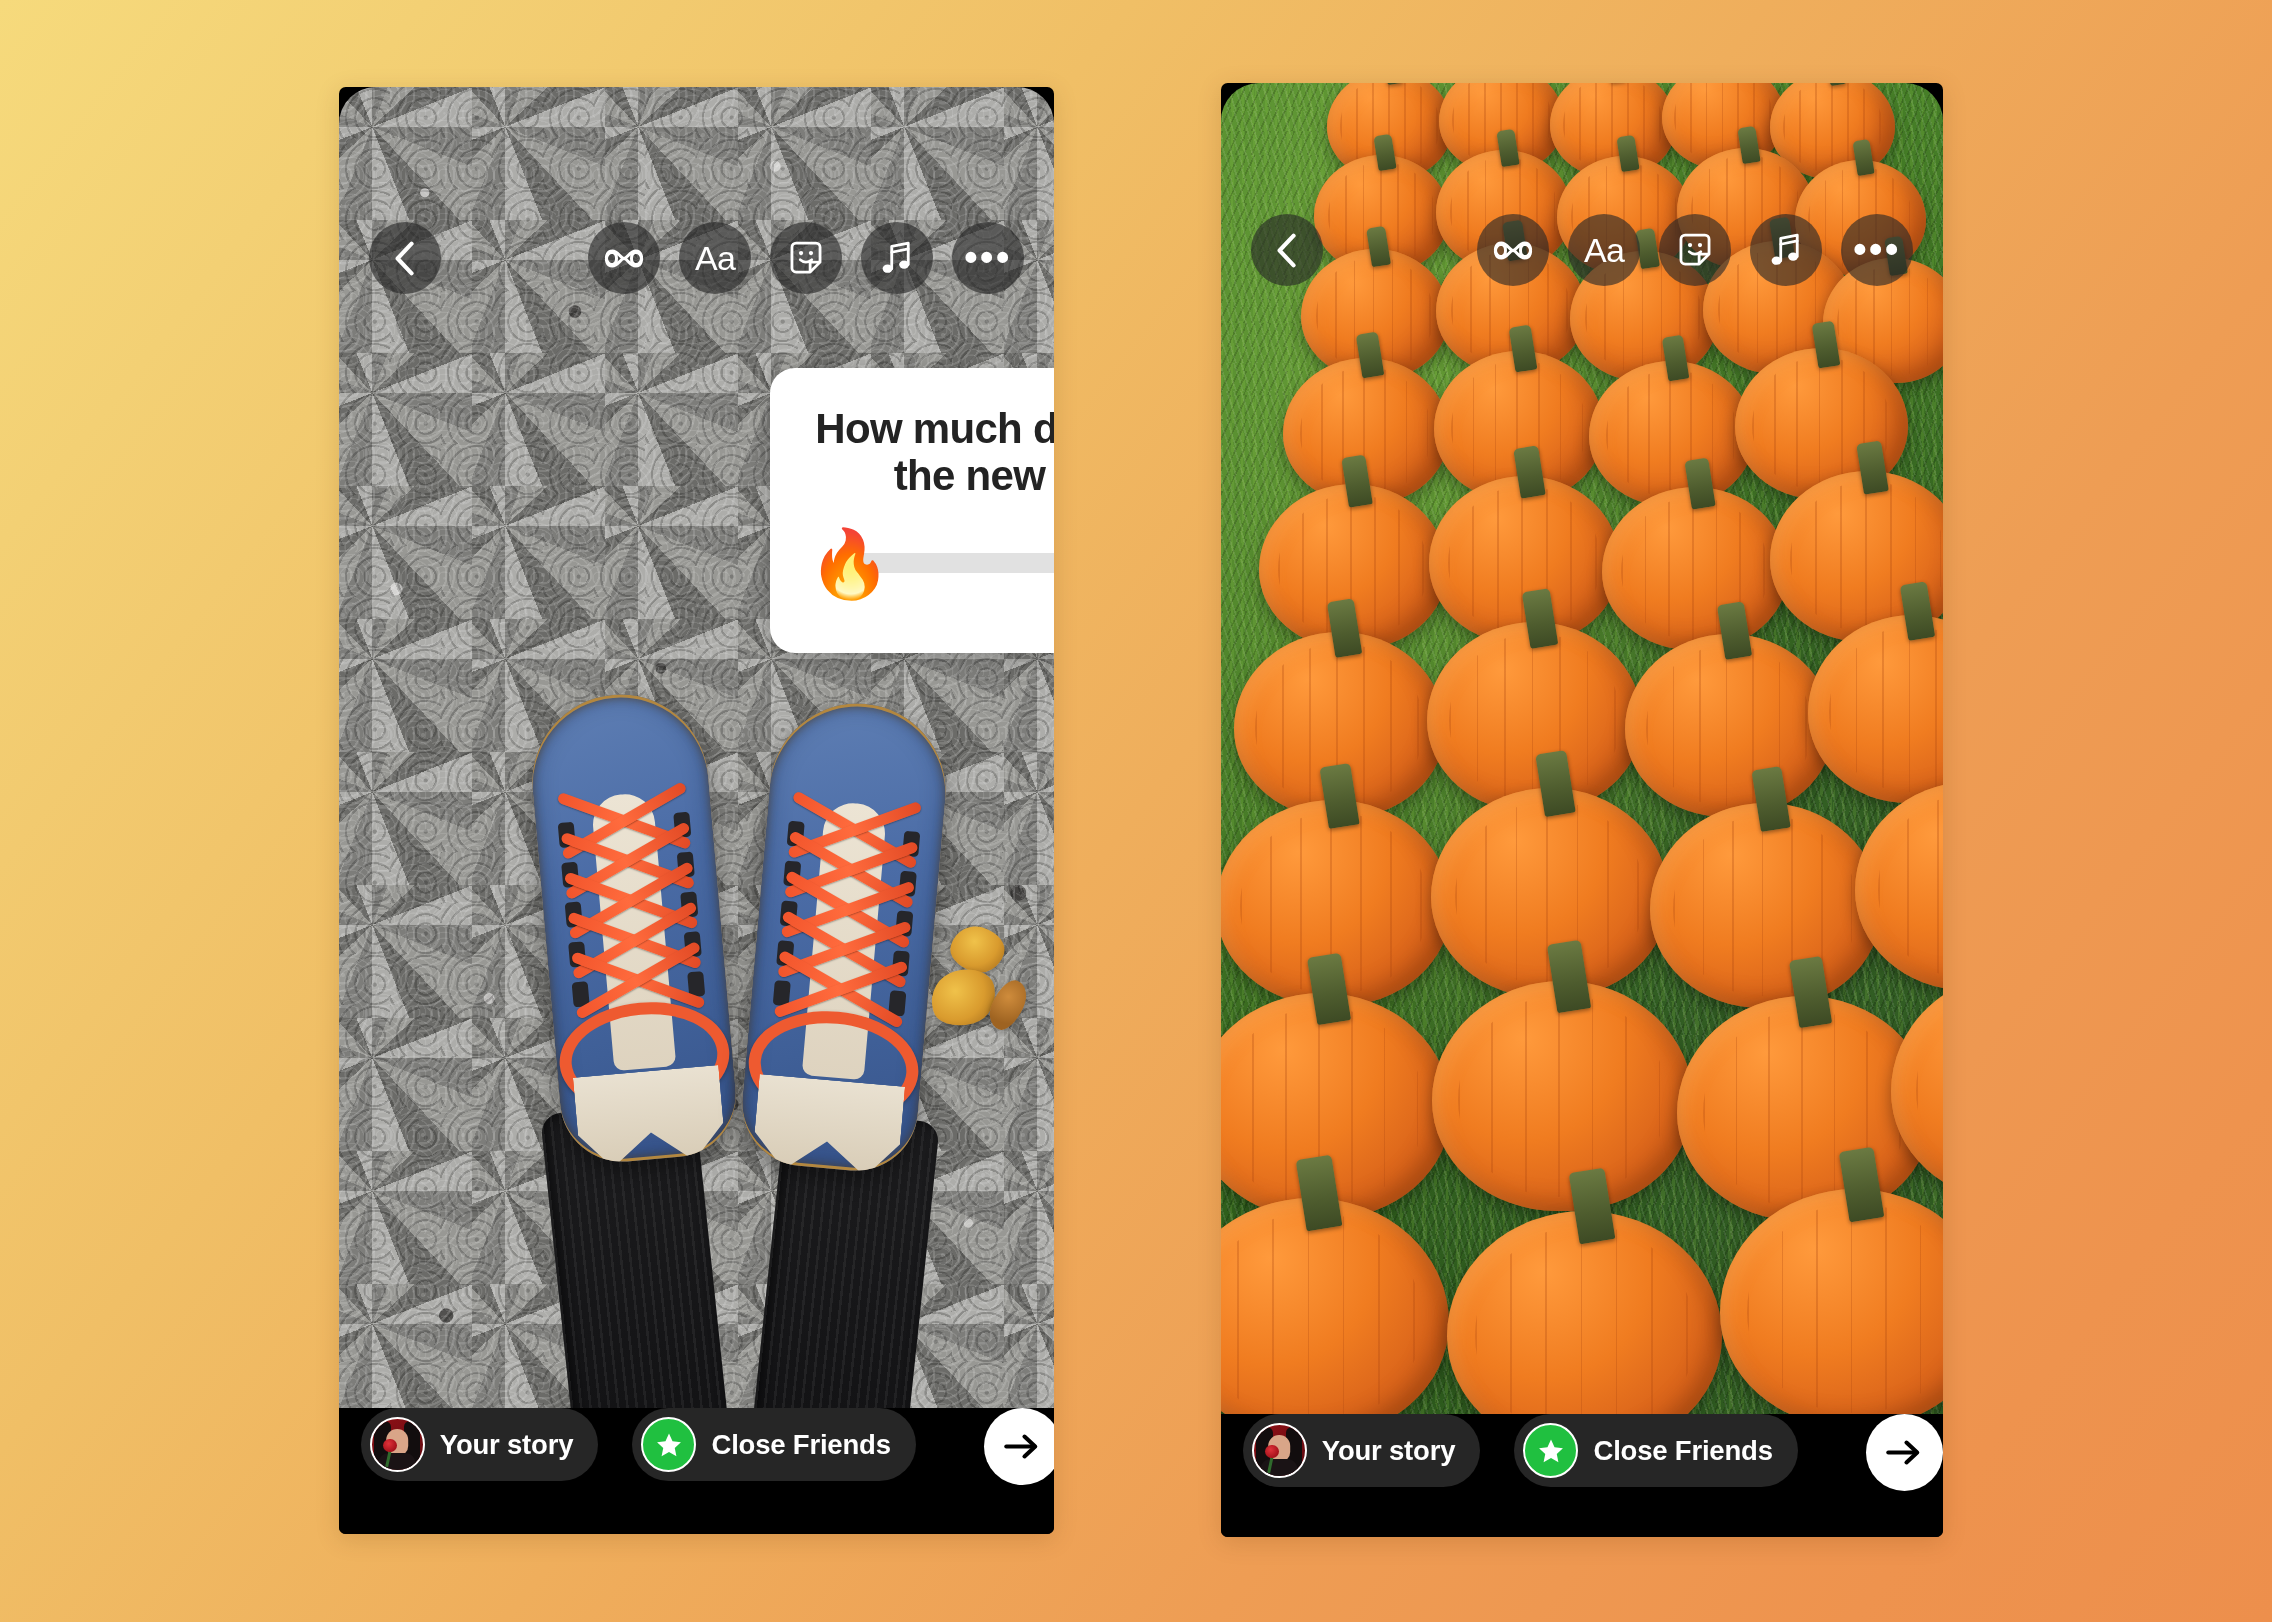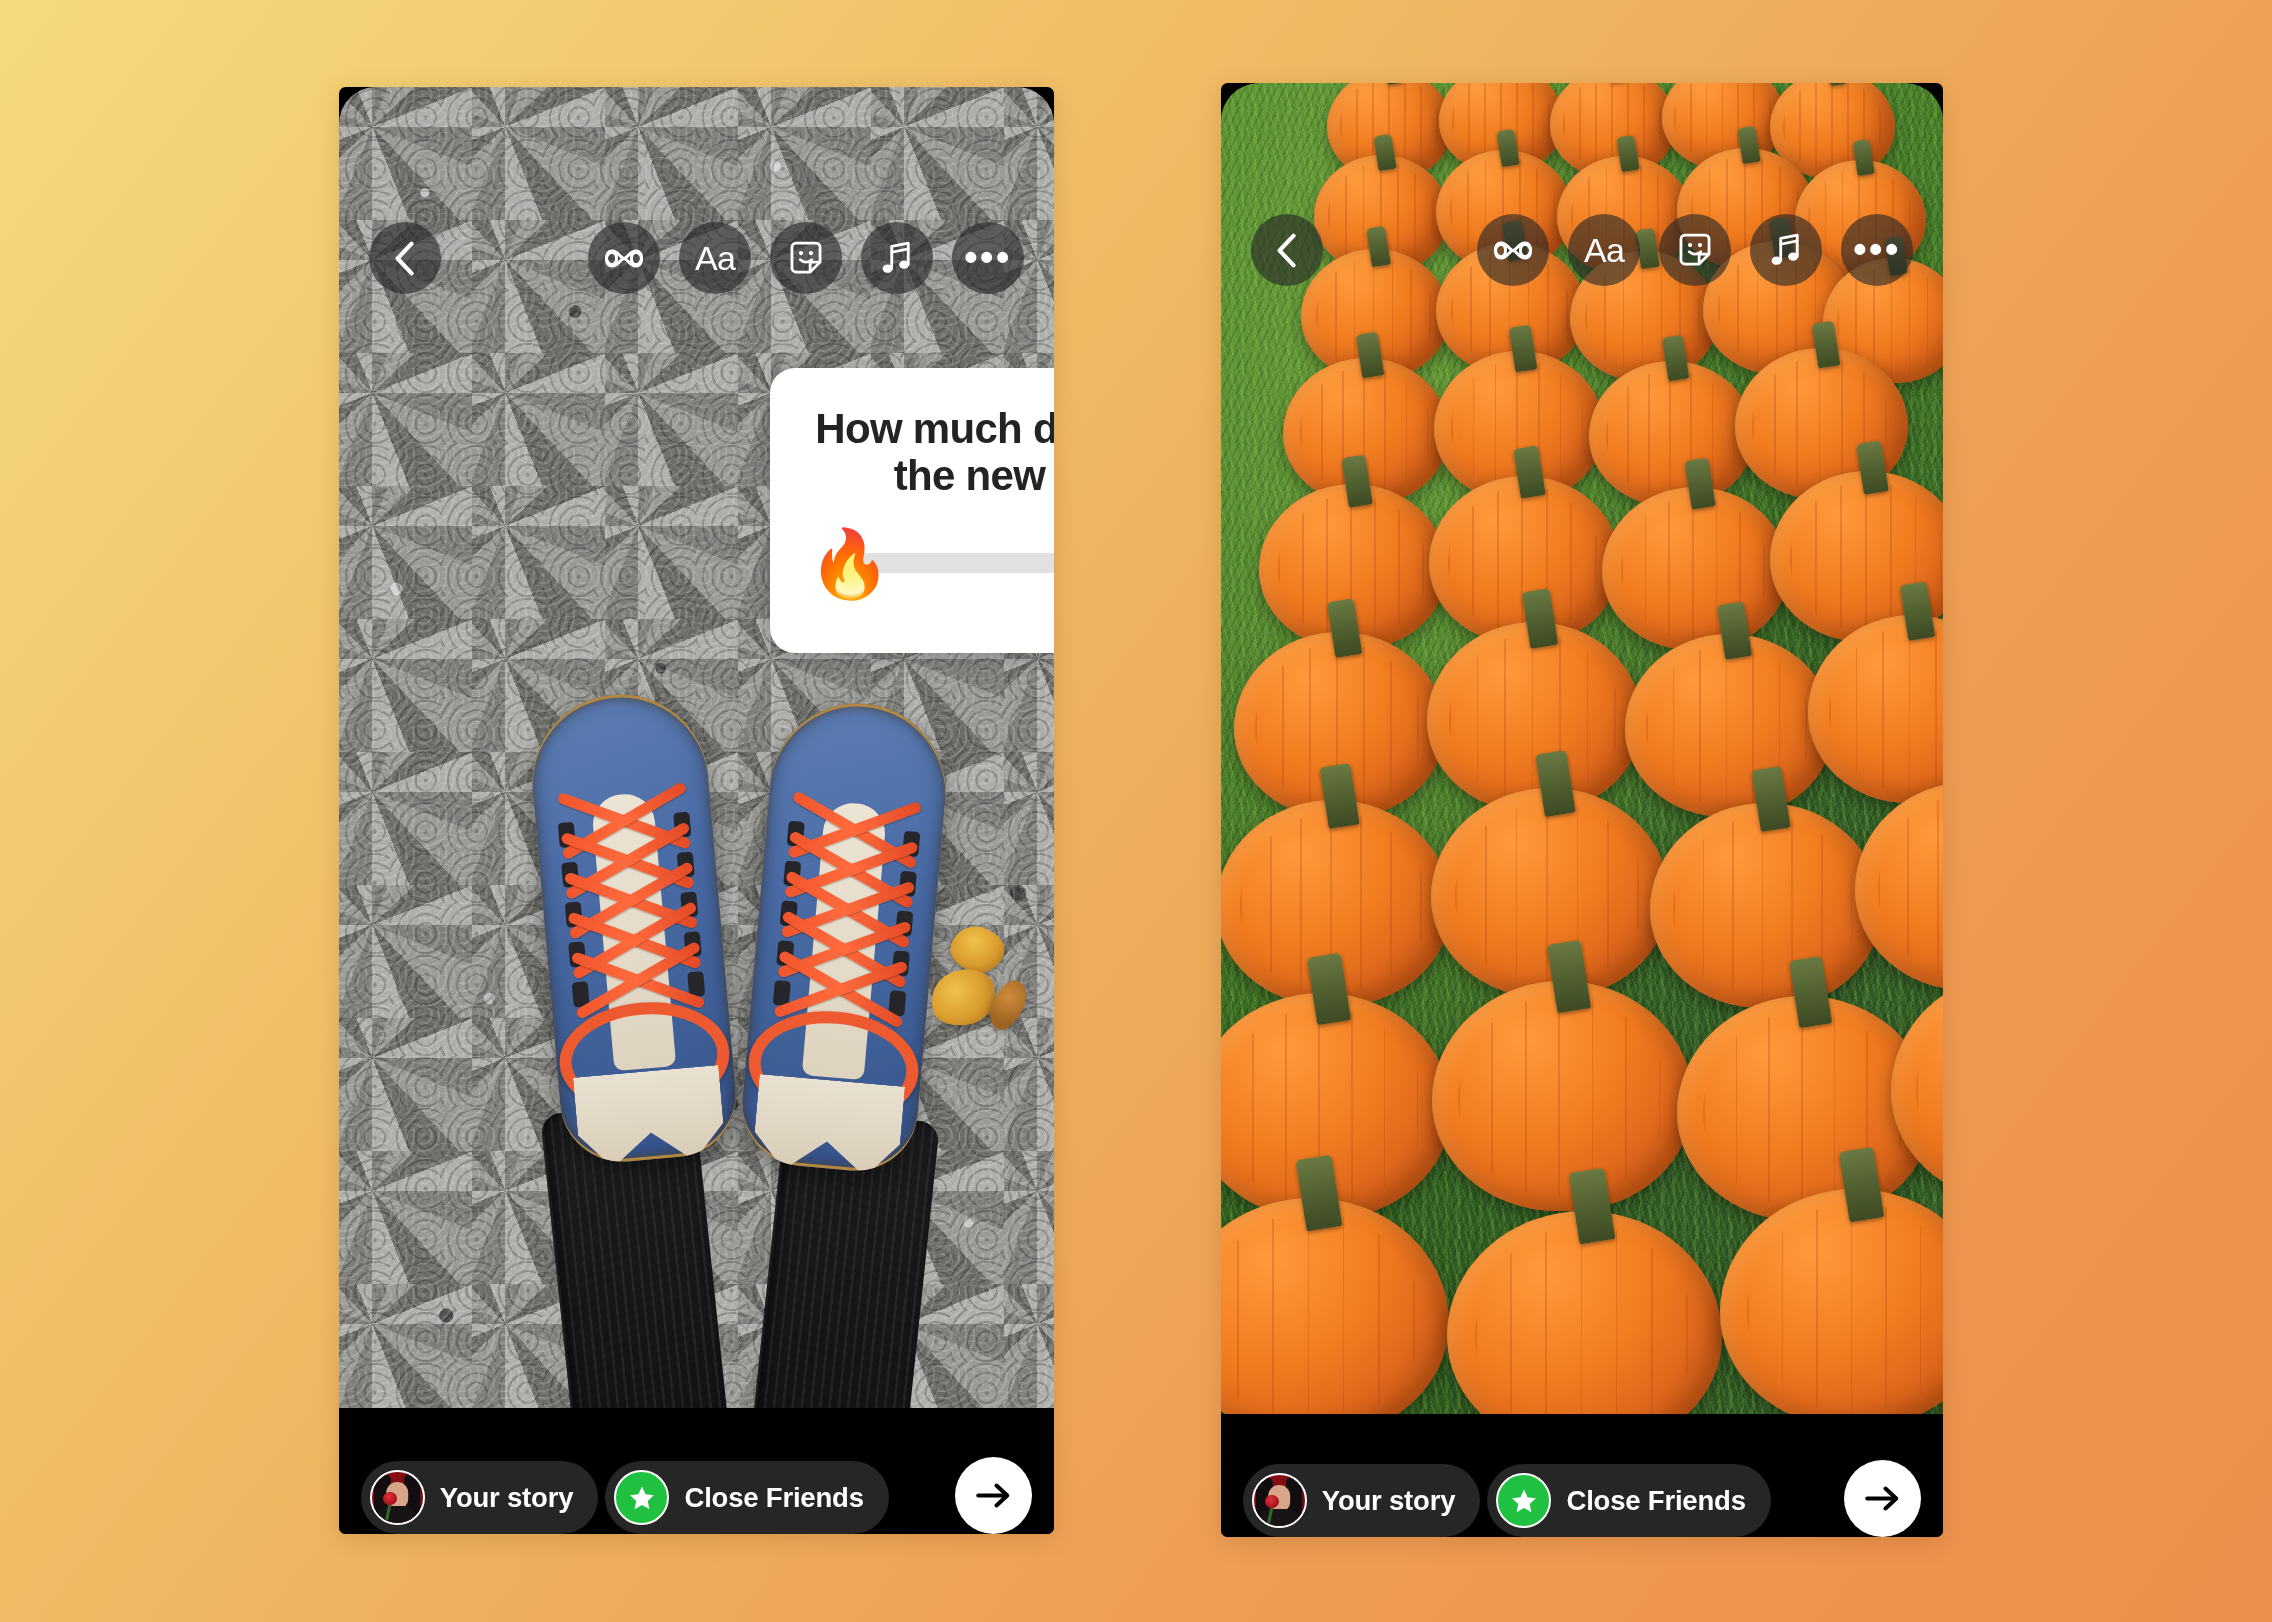--- a/index.html
+++ b/index.html
@@ -353,24 +353,24 @@
     z-index: 2;
     user-select: none;
   }
 
   
   .story-bottom {
     position: absolute;
     left: 0; right: 0; bottom: 0;
     background: #000000;
     display: flex;
-    align-items: flex-end;
+    align-items: flex-start;
     box-sizing: border-box;
     padding: 0 21.6px;
-    gap: 7px;
+    gap: 34px;
   }
   #bottom-left  { height: 126px; top: 1321px; }
   #bottom-right { height: 123px; top: 1331px; }
 
   .pill {
     height: 73px;
     background: #262626;
     border-radius: 37px;
     display: flex;
     align-items: center;

